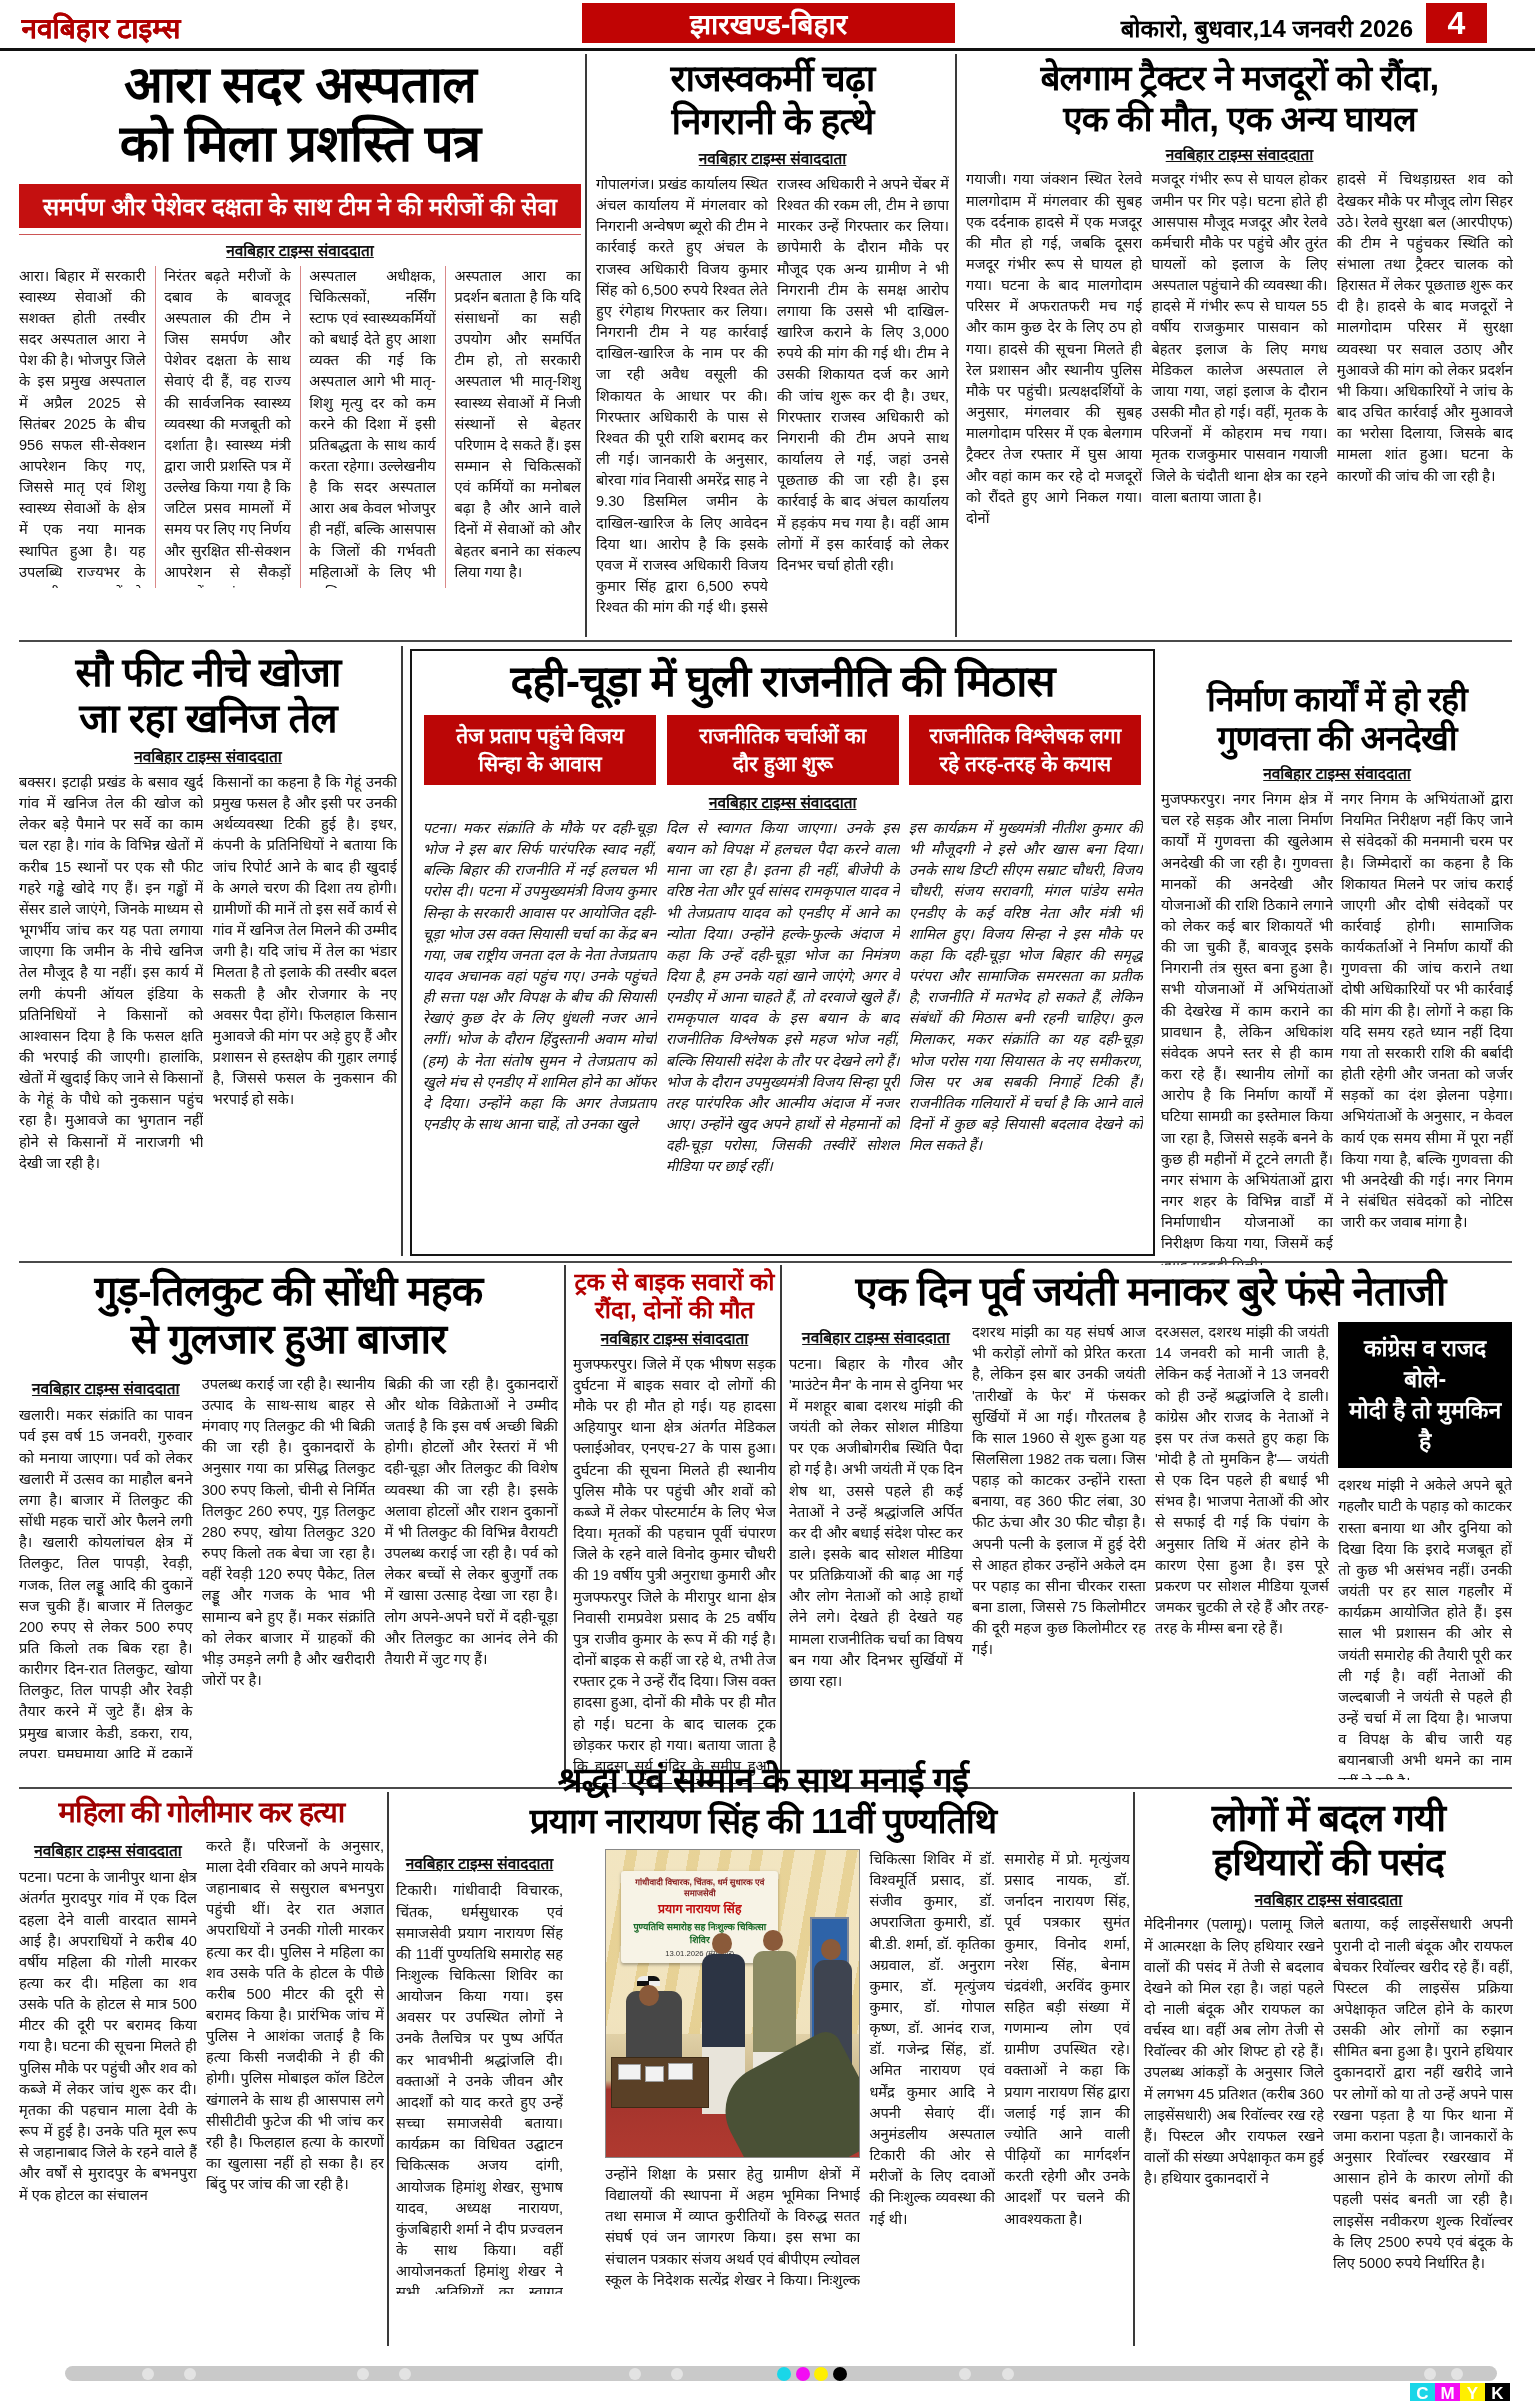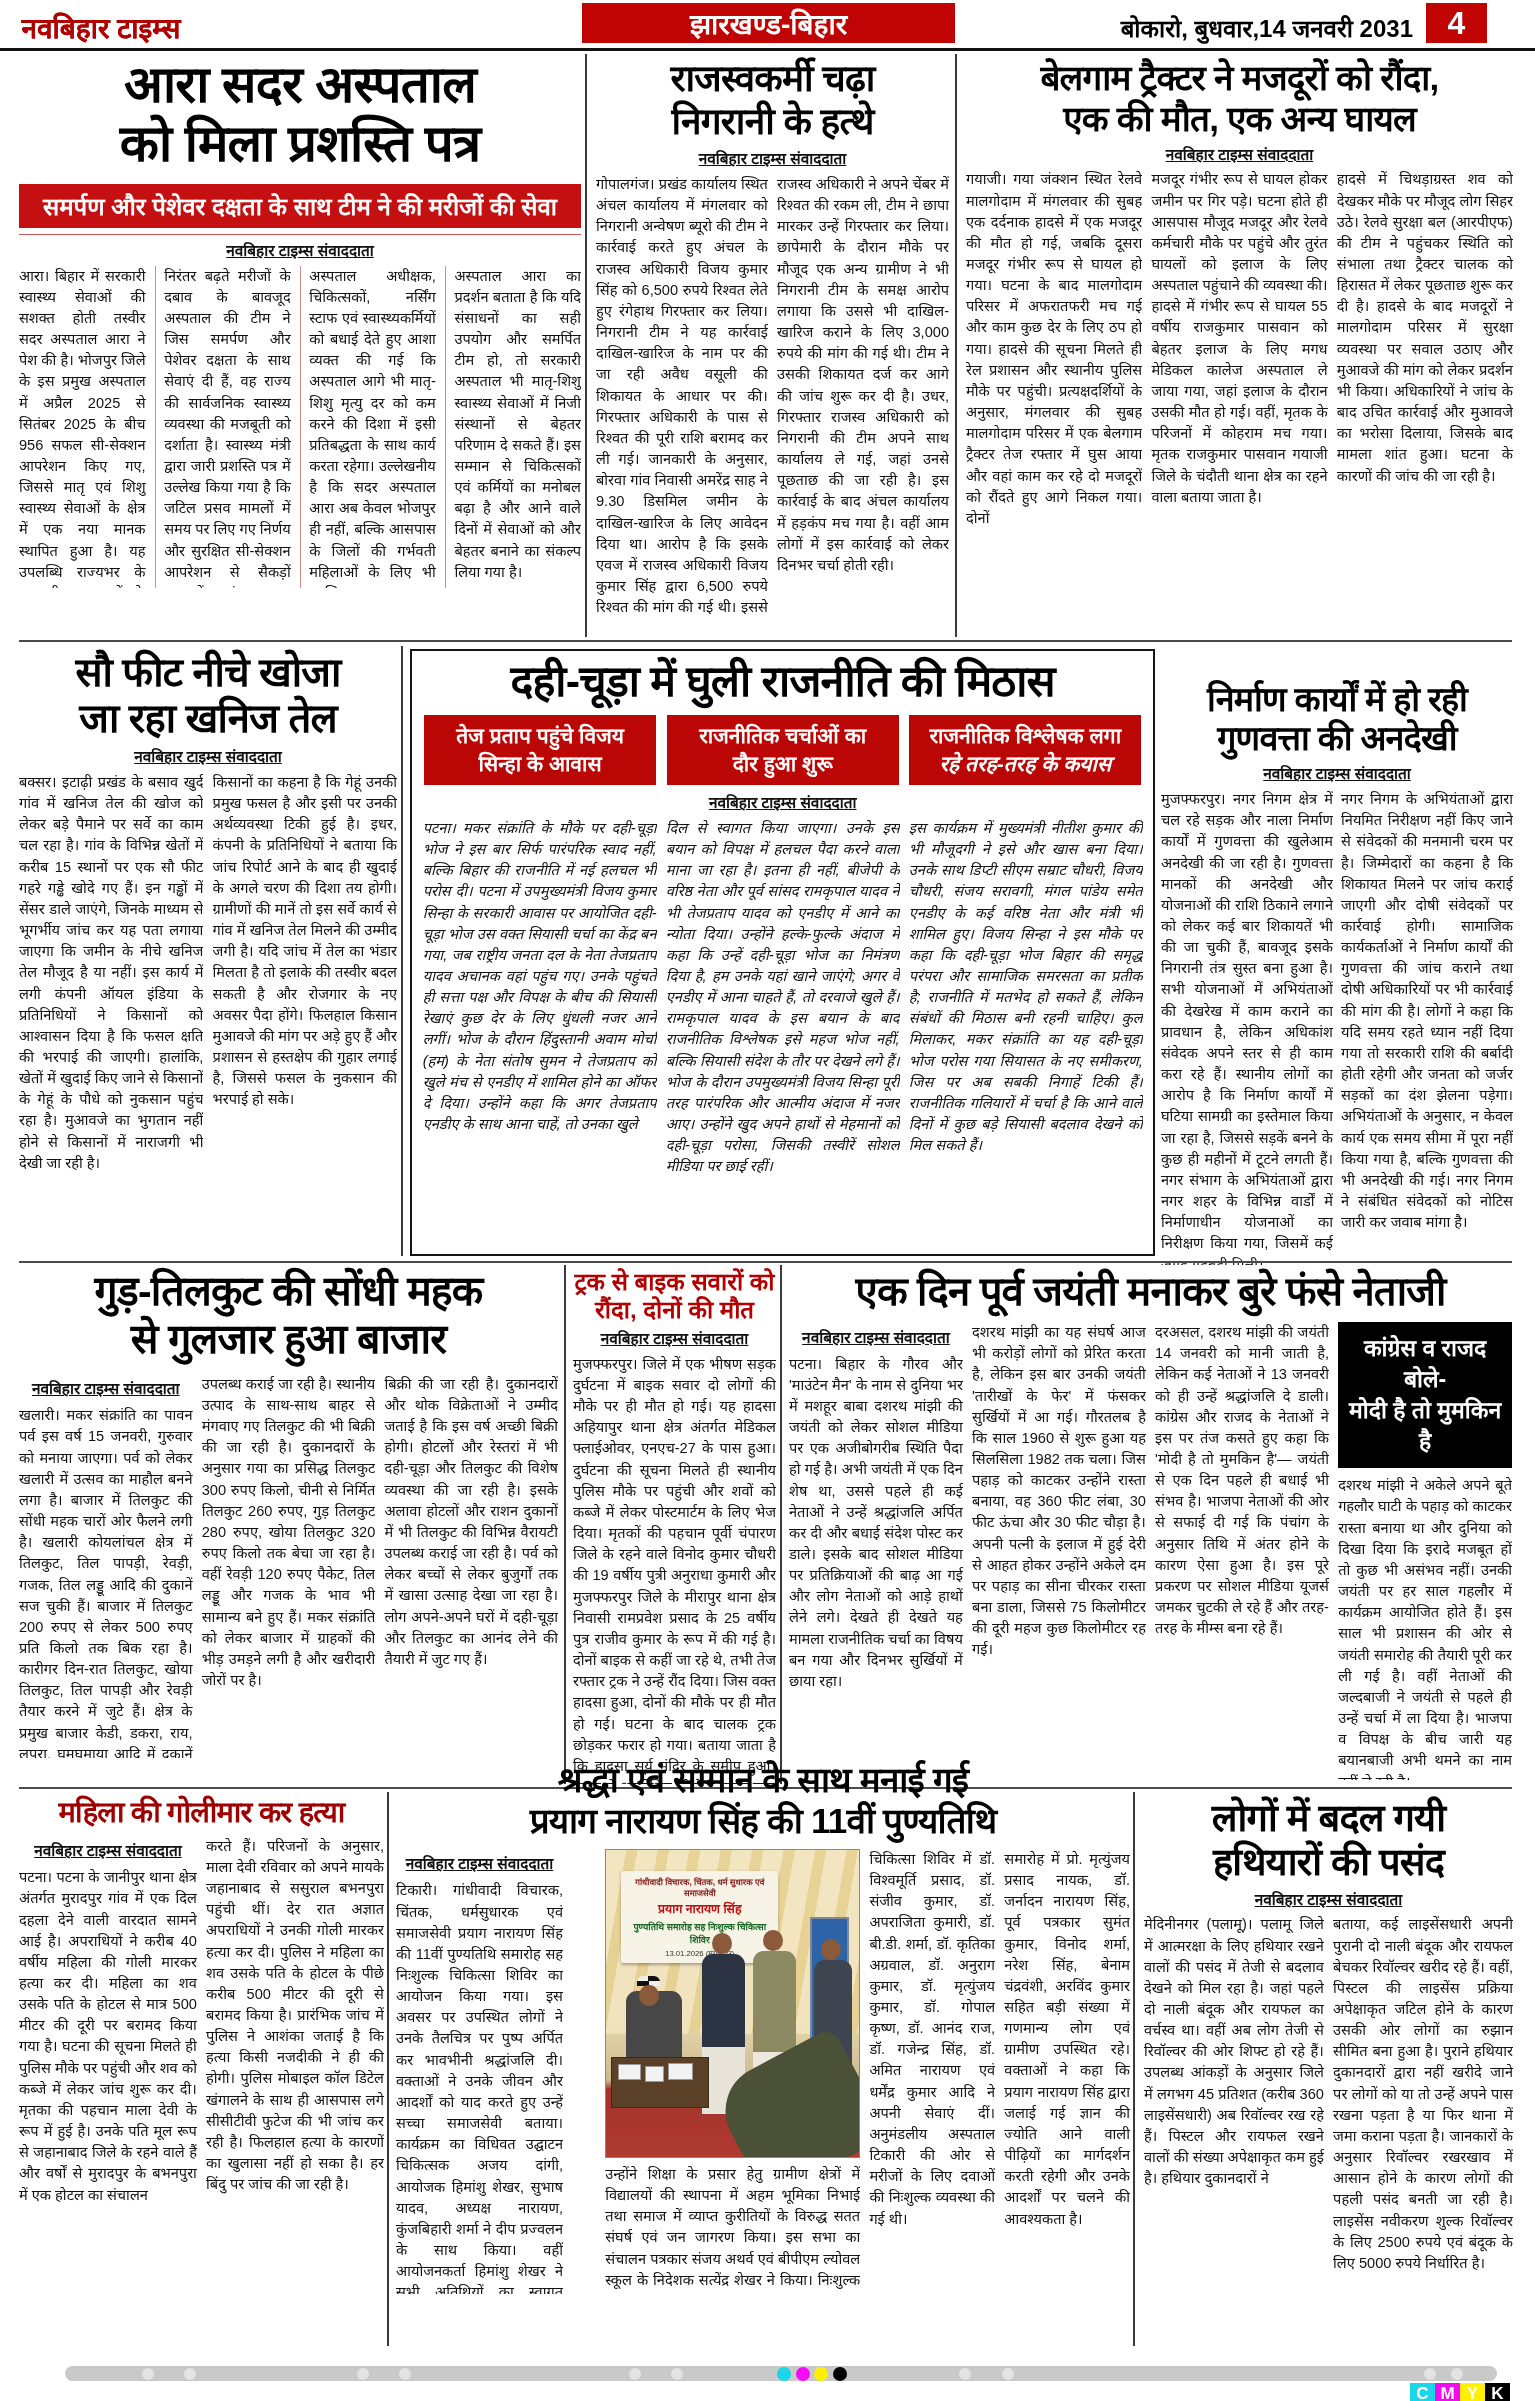--- a/index.html
+++ b/index.html
@@ -64,21 +64,21 @@
   .cmyk div{width:25px;height:21.5px;display:flex;align-items:center;justify-content:center;
             font-size:17px;font-weight:700;color:#fff;font-family:"Liberation Sans",sans-serif;}
 </style>
 </head>
 <body>
 
 <div class="paper">
 
   <div class="masthead">नवबिहार टाइम्स</div>
   <div class="section-banner">झारखण्ड-बिहार</div>
-  <div class="dateline">बोकारो, बुधवार,14 जनवरी 2031</div>
+  <div class="dateline">बोकारो, बुधवार,14 जनवरी 2026</div>
   <div class="pagenum">4</div>
   <div class="hdr-rule"></div>
 
   <section class="art" style="left:19px;top:55px;width:562px;height:580px;">
     <div class="hl" style="font-size:51px;">
       <span style="display:block;">आरा सदर अस्पताल</span>
       <span style="display:block;">को मिला प्रशस्ति पत्र</span>
     </div>
     <div class="redband">समर्पण और पेशेवर दक्षता के साथ टीम ने की मरीजों की सेवा</div>
     <div class="redrule-h"></div>
@@ -142,21 +142,21 @@
       <div class="subbox">
         <span style="display:block;">तेज प्रताप पहुंचे विजय</span>
         <span style="display:block;">सिन्हा के आवास</span>
       </div>
       <div class="subbox">
         <span style="display:block;">राजनीतिक चर्चाओं का</span>
         <span style="display:block;">दौर हुआ शुरू</span>
       </div>
       <div class="subbox">
         <span style="display:block;">राजनीतिक विश्लेषक लगा</span>
-        <span style="display:block;font-style:italic;">रहे तरह-तरह के कयास</span>
+        <span style="display:block;">रहे तरह-तरह के कयास</span>
       </div>
     </div>
     <div class="byline">नवबिहार टाइम्स संवाददाता</div>
     <div class="cols italic-body" style="height:399px;">
       <div class="col">पटना। मकर संक्रांति के मौके पर दही-चूड़ा भोज ने इस बार सिर्फ पारंपरिक स्वाद नहीं, बल्कि बिहार की राजनीति में नई हलचल भी परोस दी। पटना में उपमुख्यमंत्री विजय कुमार सिन्हा के सरकारी आवास पर आयोजित दही-चूड़ा भोज उस वक्त सियासी चर्चा का केंद्र बन गया, जब राष्ट्रीय जनता दल के नेता तेजप्रताप यादव अचानक वहां पहुंच गए। उनके पहुंचते ही सत्ता पक्ष और विपक्ष के बीच की सियासी रेखाएं कुछ देर के लिए धुंधली नजर आने लगीं। भोज के दौरान हिंदुस्तानी अवाम मोर्चा (हम) के नेता संतोष सुमन ने तेजप्रताप को खुले मंच से एनडीए में शामिल होने का ऑफर दे दिया। उन्होंने कहा कि अगर तेजप्रताप एनडीए के साथ आना चाहें, तो उनका खुले</div>
       <div class="col">दिल से स्वागत किया जाएगा। उनके इस बयान को विपक्ष में हलचल पैदा करने वाला माना जा रहा है। इतना ही नहीं, बीजेपी के वरिष्ठ नेता और पूर्व सांसद रामकृपाल यादव ने भी तेजप्रताप यादव को एनडीए में आने का न्योता दिया। उन्होंने हल्के-फुल्के अंदाज में कहा कि उन्हें दही-चूड़ा भोज का निमंत्रण दिया है, हम उनके यहां खाने जाएंगे; अगर वे एनडीए में आना चाहते हैं, तो दरवाजे खुले हैं। रामकृपाल यादव के इस बयान के बाद राजनीतिक विश्लेषक इसे महज भोज नहीं, बल्कि सियासी संदेश के तौर पर देखने लगे हैं। भोज के दौरान उपमुख्यमंत्री विजय सिन्हा पूरी तरह पारंपरिक और आत्मीय अंदाज में नजर आए। उन्होंने खुद अपने हाथों से मेहमानों को दही-चूड़ा परोसा, जिसकी तस्वीरें सोशल मीडिया पर छाई रहीं।</div>
       <div class="col">इस कार्यक्रम में मुख्यमंत्री नीतीश कुमार की भी मौजूदगी ने इसे और खास बना दिया। उनके साथ डिप्टी सीएम सम्राट चौधरी, विजय चौधरी, संजय सरावगी, मंगल पांडेय समेत एनडीए के कई वरिष्ठ नेता और मंत्री भी शामिल हुए। विजय सिन्हा ने इस मौके पर कहा कि दही-चूड़ा भोज बिहार की समृद्ध परंपरा और सामाजिक समरसता का प्रतीक है; राजनीति में मतभेद हो सकते हैं, लेकिन संबंधों की मिठास बनी रहनी चाहिए। कुल मिलाकर, मकर संक्रांति का यह दही-चूड़ा भोज परोस गया सियासत के नए समीकरण, जिस पर अब सबकी निगाहें टिकी हैं। राजनीतिक गलियारों में चर्चा है कि आने वाले दिनों में कुछ बड़े सियासी बदलाव देखने को मिल सकते हैं।</div>
     </div>
   </section>
 

